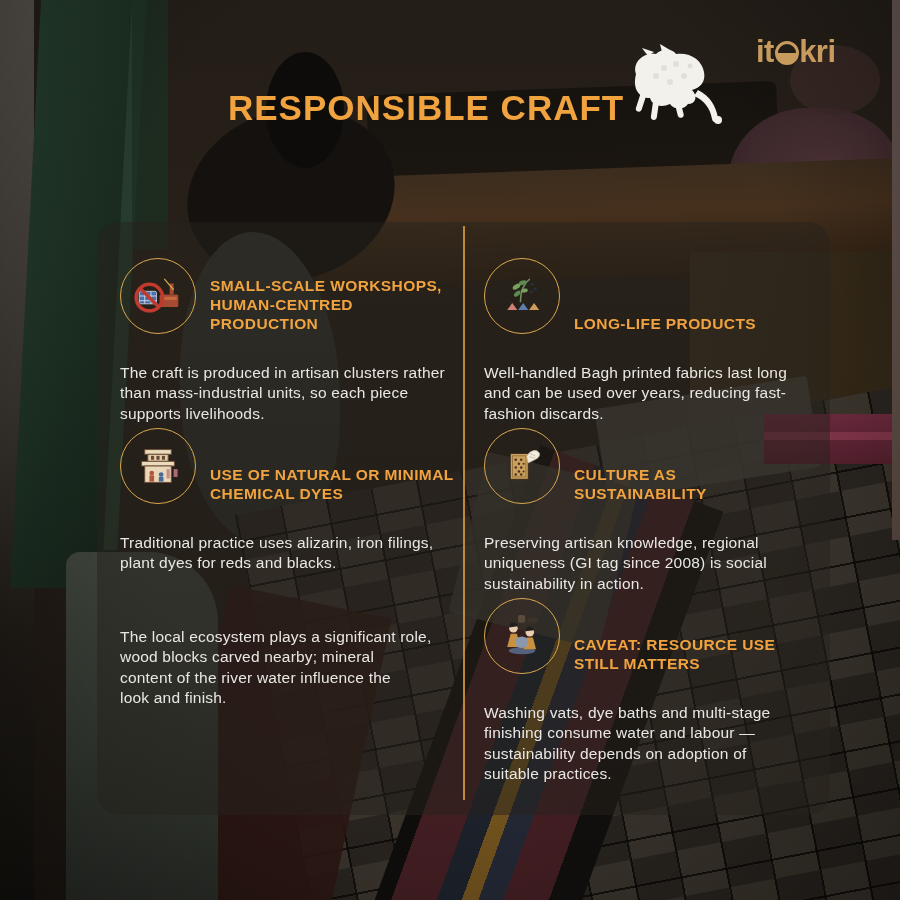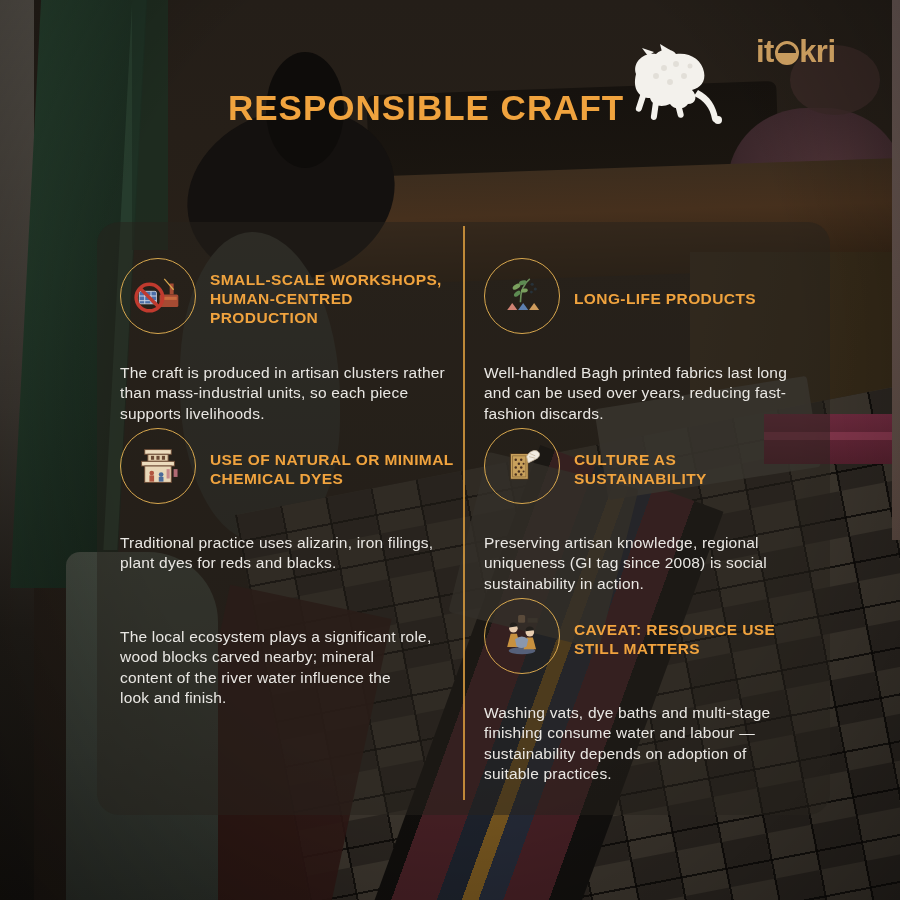--- a/index.html
+++ b/index.html
@@ -70,21 +70,21 @@
   .logo{left:748px;top:34px;color:#C79B5E;font-weight:bold;font-size:31px;
     letter-spacing:-.5px;display:flex;align-items:center;margin-left:8px;}
   .logo .o-glyph{display:inline-block;width:.58em;height:.58em;border:.105em solid #C79B5E;
     border-radius:50%;position:relative;margin:0 .02em;top:.04em;}
   .logo .o-glyph::after{content:"";position:absolute;left:-1px;right:-1px;bottom:-1px;height:55%;
     background:#C79B5E;border-radius:0 0 1em 1em;}
 
   
   .content{left:120px;top:258px;width:702px;display:grid;
     grid-template-columns:338px 338px;column-gap:26px;grid-template-rows:170px 170px auto;}
-  .cell-head{display:flex;align-items:center;gap:14px;}
+  .cell-head{display:flex;align-items:flex-end;gap:14px;}
   .icon-ring{width:76px;height:76px;flex:0 0 76px;box-sizing:border-box;border:1.6px solid #D9A84E;
     border-radius:50%;display:flex;align-items:center;justify-content:center;}
   .icon-ring svg{width:50px;height:50px;}
   .sec-heading{padding-top:7px;font-size:15.5px;font-weight:bold;color:#F0A33E;
     letter-spacing:.4px;line-height:1.22;white-space:pre-line;}
   .sec-body{margin-top:29px;font-size:15.5px;color:#E9E7E3;line-height:1.32;
     letter-spacing:.2px;white-space:pre-line;}
 </style>
 </head>
 <body>

